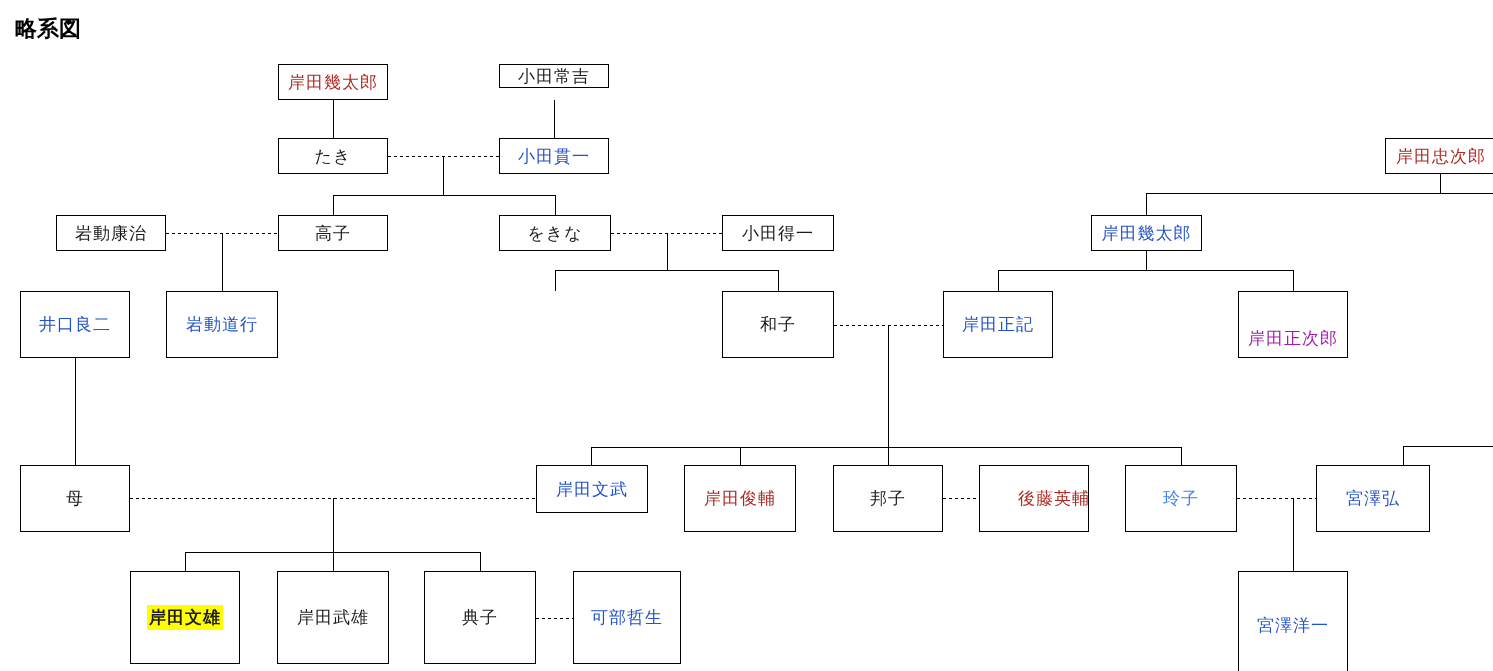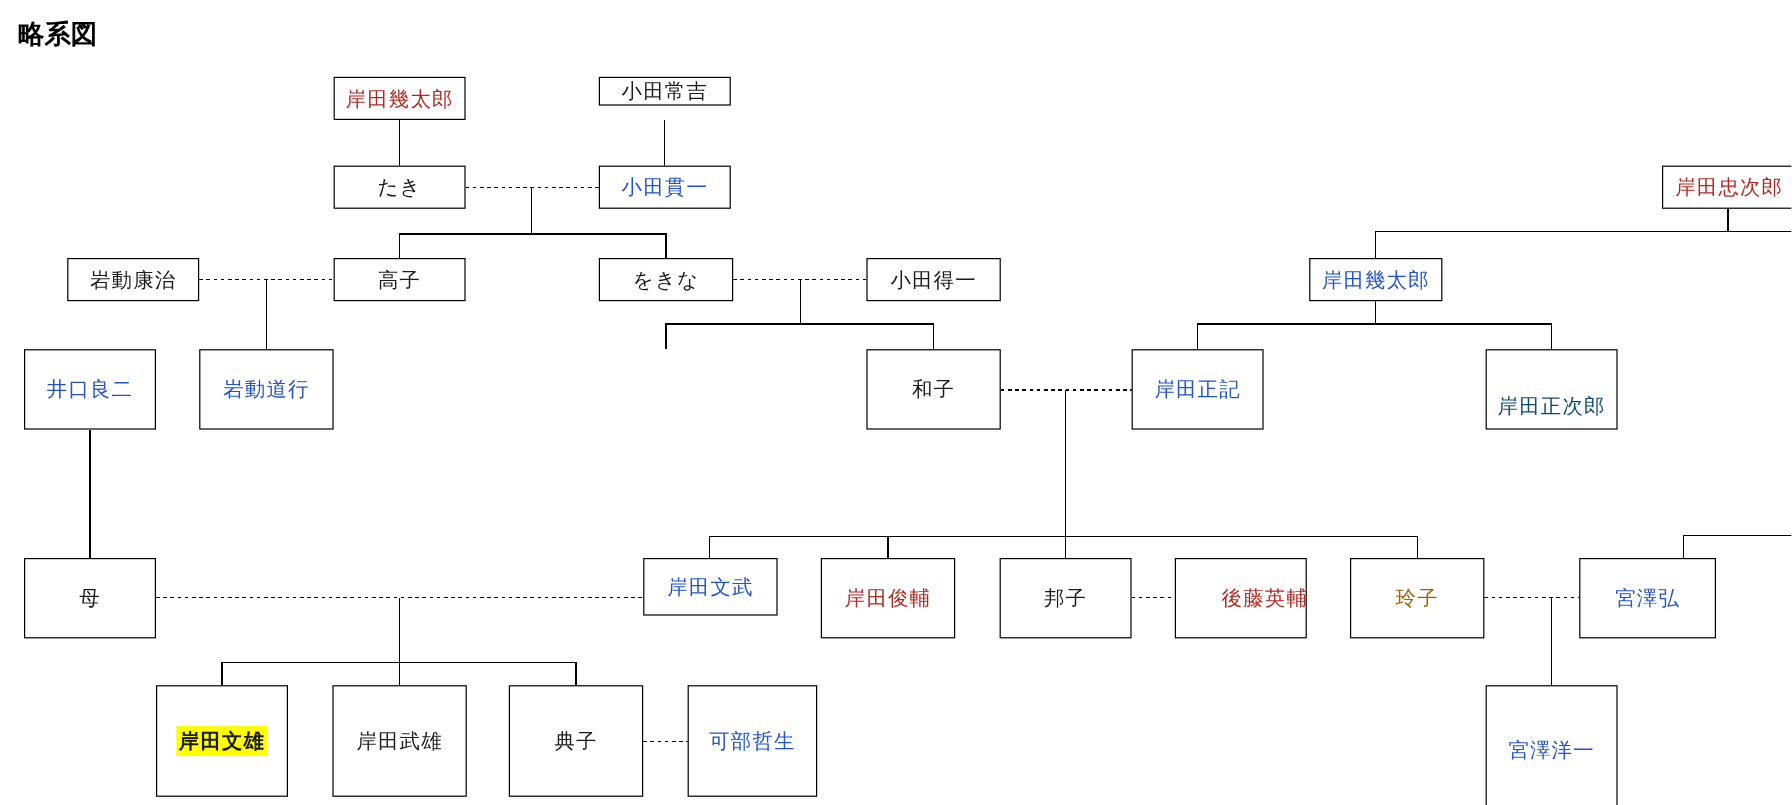--- a/index.html
+++ b/index.html
@@ -119,39 +119,39 @@
     <div class="node" style="left: 166px; top: 291px; width: 112px; height: 67px;">
       <span style="color: rgb(35, 83, 200);">岩動道行</span>
     </div>
     <div class="node" style="left: 722px; top: 291px; width: 112px; height: 67px;">
       <span style="color: rgb(27, 27, 27);">和子</span>
     </div>
     <div class="node" style="left: 943px; top: 291px; width: 110px; height: 67px;">
       <span style="color: rgb(35, 83, 200);">岸田正記</span>
     </div>
     <div class="node" style="left: 1238px; top: 291px; width: 110px; height: 67px;">
-      <span style="color: #0c4a6e; margin-top: 28px;">岸田正次郎</span>
+      <span style="color: #a21caf; margin-top: 28px;">岸田正次郎</span>
     </div>
     <div class="node" style="left: 20px; top: 465px; width: 110px; height: 67px;">
       <span style="color: rgb(27, 27, 27);">母</span>
     </div>
     <div class="node" style="left: 536px; top: 465px; width: 112px; height: 48px;">
       <span style="color: rgb(35, 83, 200);">岸田文武</span>
     </div>
     <div class="node" style="left: 684px; top: 465px; width: 112px; height: 67px;">
       <span style="color: rgb(174, 42, 34);">岸田俊輔</span>
     </div>
     <div class="node" style="left: 833px; top: 465px; width: 110px; height: 67px;">
       <span style="color: rgb(27, 27, 27);">邦子</span>
     </div>
     <div class="node" style="left: 979px; top: 465px; width: 110px; height: 67px; padding-left: 40px;">
       <span style="color: rgb(174, 42, 34);">後藤英輔</span>
     </div>
     <div class="node" style="left: 1125px; top: 465px; width: 112px; height: 67px;">
-      <span style="color: #a16207;">玲子</span>
+      <span style="color: #3b82f6;">玲子</span>
     </div>
     <div class="node" style="left: 1316px; top: 465px; width: 114px; height: 67px; font-family: Liberation Mono, monospace;">
       <span style="color: rgb(35, 83, 200);">宮澤弘</span>
     </div>
     <div class="node" style="left: 130px; top: 571px; width: 110px; height: 93px;">
       <span class="hl" style="color: rgb(27, 27, 27);">岸田文雄</span>
     </div>
     <div class="node" style="left: 277px; top: 571px; width: 112px; height: 93px;">
       <span style="color: rgb(27, 27, 27);">岸田武雄</span>
     </div>

